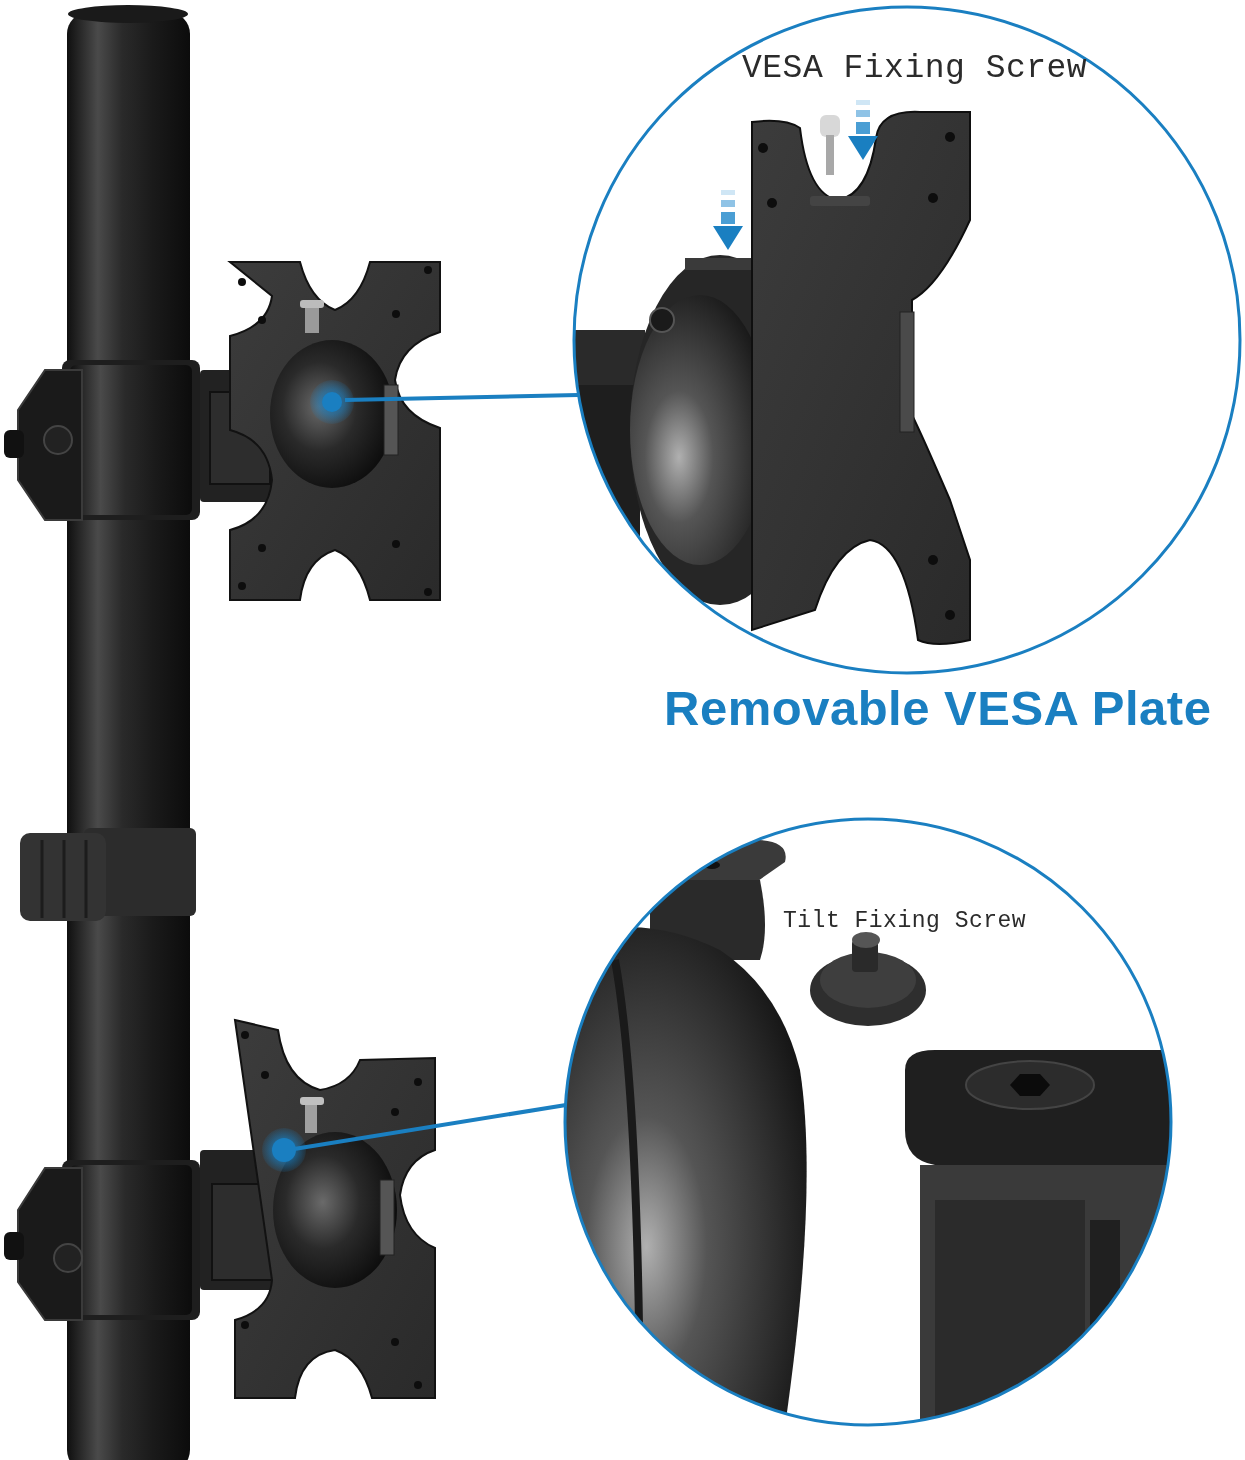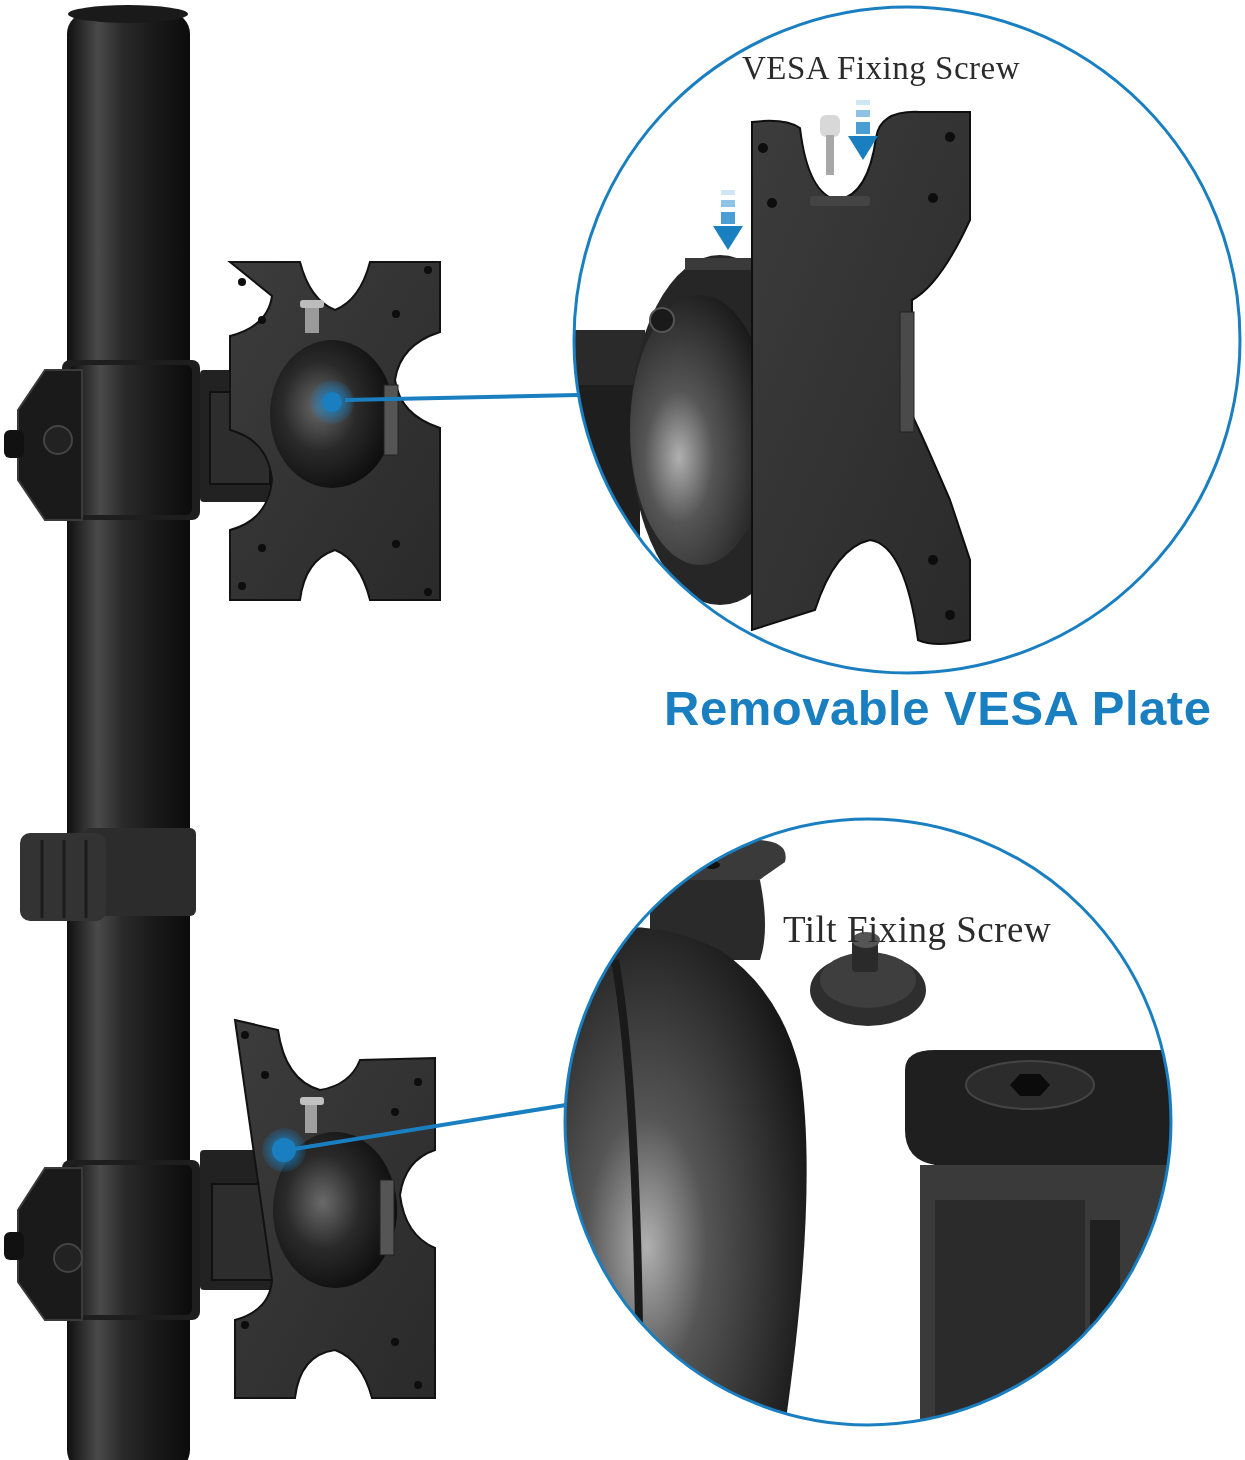--- a/index.html
+++ b/index.html
@@ -1,21 +1,21 @@
 <!DOCTYPE html>
 <html><head>
 <meta charset="utf-8">
 <style>
   html, body { margin:0; padding:0; background:#ffffff; }
   body { width:1245px; height:1460px; position:relative; overflow:hidden; font-family:"Liberation Sans", sans-serif; }
   .stage { position:absolute; left:0; top:0; width:1245px; height:1460px; }
   svg.art { position:absolute; left:0; top:0; }
-  .label { position:absolute; white-space:nowrap; color:#2b2b2b; font-family:Liberation Serif, serif; }
+  .label { position:absolute; white-space:nowrap; color:#2b2b2b; font-family:Liberation Mono, monospace; }
   .label-vesa-screw { left:742px; top:50px; font-size:33px; letter-spacing:0.5px; }
-  .label-tilt-screw { left:783px; top:908px; font-size:37px; letter-spacing:0.5px; }
+  .label-tilt-screw { left:783px; top:908px; font-size:23px; letter-spacing:0.5px; }
   .headline { position:absolute; left:617px; top:680px; font-size:49px; font-weight:bold; color:#1a7fc1; white-space:nowrap; letter-spacing:0.5px;margin-left:47px; }
 </style>
 </head>
 <body>
 
 <div class="stage">
 
   <svg class="art" width="1245" height="1460" viewBox="0 0 1245 1460">
     <defs>
       <linearGradient id="poleGrad" x1="0" x2="1" y1="0" y2="0">

